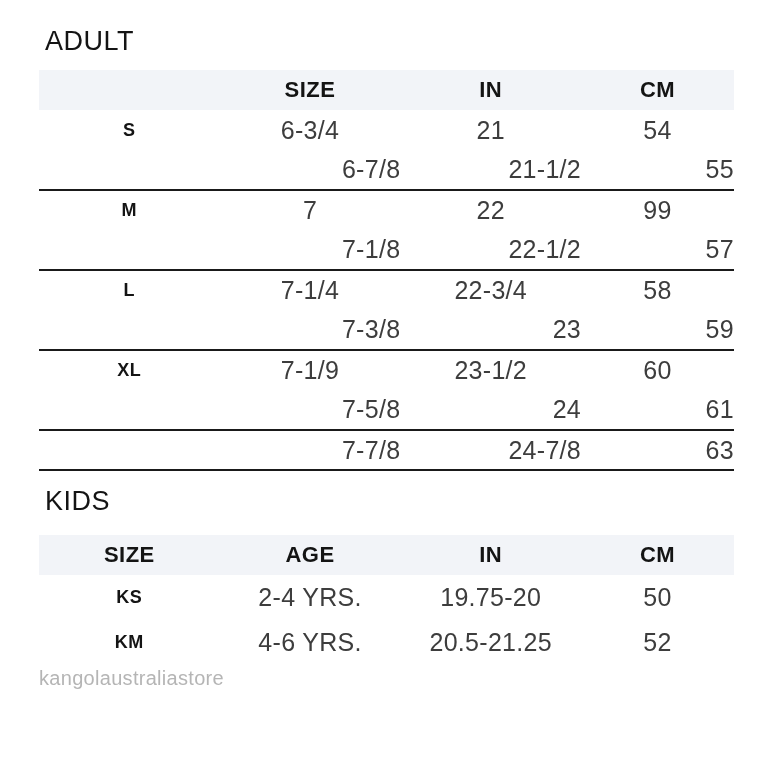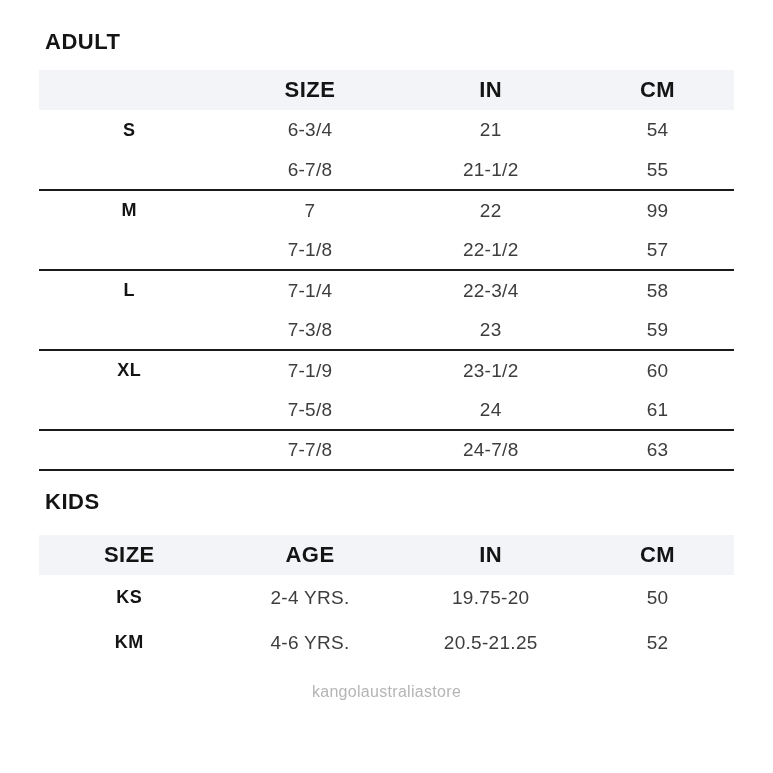--- a/index.html
+++ b/index.html
@@ -11,46 +11,46 @@
   }
   html,body{margin:0;padding:0;background:#ffffff;}
   .page{
     width:773px;height:773px;box-sizing:border-box;
     padding:28px 39px 0 39px;background:#fff;
     font-family:"Liberation Sans", sans-serif;
     overflow:hidden;position:relative;
   }
   .section-title{
     margin:0 0 15px 6px;
-    font-size:22px;font-weight:700;letter-spacing:0.5px;
+    font-size:27px;font-weight:400;letter-spacing:0.5px;
     color:var(--title-color);line-height:27px;
   }
   .kids-title{margin-top:17px;margin-bottom:20px;}
   table{width:100%;border-collapse:collapse;table-layout:fixed;}
   col.c1{width:26%;}col.c2{width:26%;}col.c3{width:26%;}col.c4{width:22%;}
   thead tr{height:40px;background:var(--header-bg);}
   th{
     font-size:22px;font-weight:800;color:var(--title-color);
     text-align:center;padding:0;letter-spacing:0.5px;
   }
   tbody tr{height:40px;}
   .kids-table tbody tr{height:45px;}
   td{
     text-align:center;padding:0;
-    font-size:19px;font-weight:300;color:var(--data-color);
+    font-size:25px;font-weight:300;color:var(--data-color);
     letter-spacing:0.3px;
   }
   td.rowlabel{
     font-size:18px;font-weight:800;color:var(--title-color);
     letter-spacing:0.5px;
   }
-  tr.group-end td{border-bottom:2px solid var(--divider);}
+  tr.group-end td{border-bottom:2px solid var(--divider);text-align:right;}
   .watermark{
-    margin-top:18px;text-align:center;
-    font-size:16px;color:var(--watermark);letter-spacing:0.3px;
+    margin-top:2px;
+    font-size:20px;color:var(--watermark);letter-spacing:0.3px;
   }
 </style>
 </head>
 <body>
 
 <div class="page">
 
   <h1 class="section-title">ADULT</h1>
 
   <table class="adult-table">

